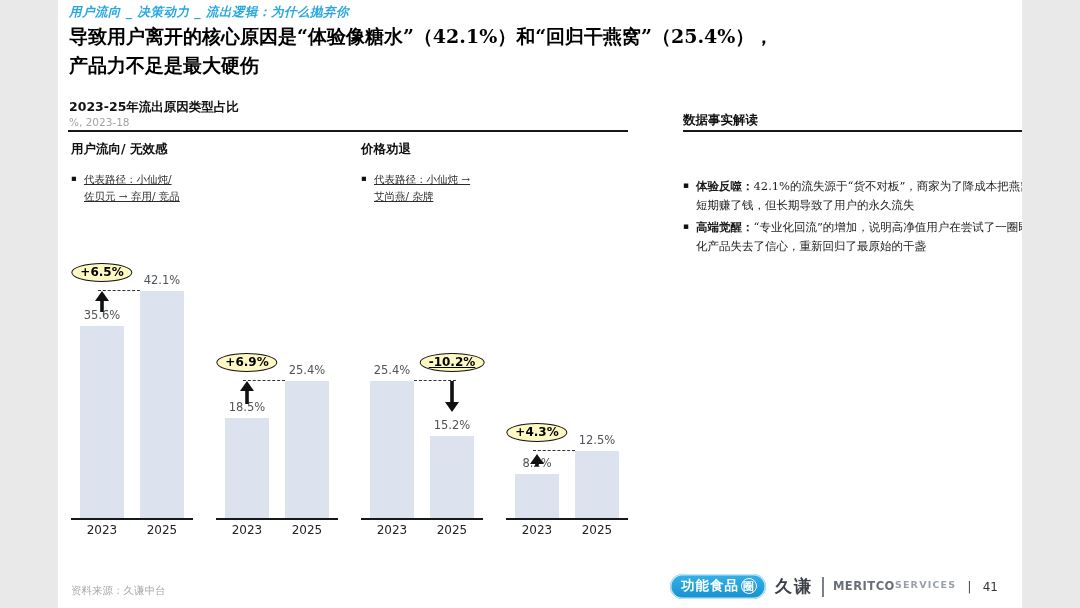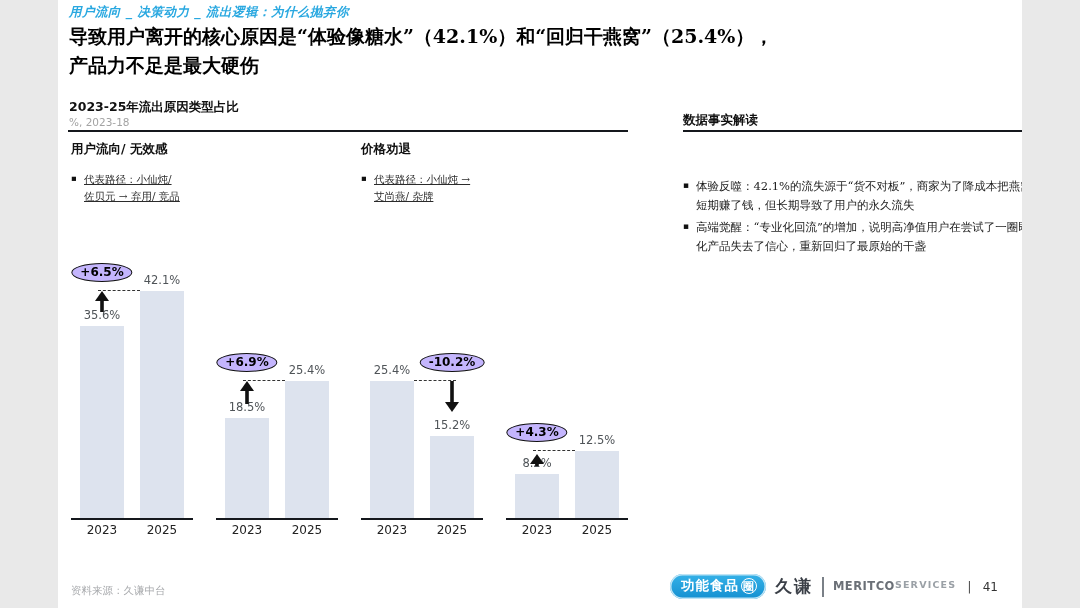--- a/index.html
+++ b/index.html
@@ -36,37 +36,37 @@
     position:absolute; left:625px; top:145px; width:443px; height:23px;
     background:#29a9e1; color:#ffffff; font-size:13px; font-weight:bold;
     text-align:center; line-height:23px; letter-spacing:1px;
   }
   .rp-bullets { position:absolute; left:625px; top:177px; width:447px; }
   .rp-bullet {
     position:relative; padding-left:13px; font-size:11.5px; color:#1c1c1c;
     line-height:1.62; margin-bottom:4px; font-family:"DejaVu Serif","Liberation Serif",serif;
   }
   .rp-bullet::before { content:"▪"; position:absolute; left:0; top:1px; font-size:9px; color:#111; }
-  .rp-bullet b { font-weight:normal; }
+  .rp-bullet b { font-weight:bold; }
   
   .col { position:absolute; width:135px; }
   .col-h { font-size:12.5px; font-weight:bold; color:#111; margin-bottom:13px; white-space:nowrap; }
   .col-b {
     position:relative; padding-left:13px; font-size:10.5px; color:#2b2b2b;
     line-height:1.6; width:112px; font-family:"DejaVu Serif","Liberation Serif",serif;text-decoration:underline;
   }
   .col-b::before { content:"▪"; position:absolute; left:0; top:1px; font-size:8.5px; color:#111; }
   
   .bar { position:absolute; background:#dde3ee; }
   .axis-line { position:absolute; height:2px; background:#15181d; bottom:88px; }
   .year-label { position:absolute; top:523px; width:44px; text-align:center; font-size:12px; color:#222; }
   .bar-value { position:absolute; width:64px; text-align:center; font-size:11.5px; color:#4f5458; }
   .dash-line { position:absolute; border-top:1.7px dashed #333; height:0; }
   .delta-badge {
-    position:absolute; transform:translateX(-50%); background:#c4b5fd;
+    position:absolute; transform:translateX(-50%); background:#fef9c3;
     border:1.7px solid #111; border-radius:50%; padding:1px 8px 2px 8px;
     font-size:12px; font-weight:bold; color:#000; white-space:nowrap; z-index:3;
   }
   .trend-arrow { position:absolute; transform:translateX(-50%); z-index:2; }
   
   .source {
     position:absolute; left:13px; top:584px; font-size:10.5px; color:#a8aaad;
     font-family:Liberation Sans, sans-serif;
   }
   .flogo {
@@ -383,21 +383,21 @@
       <div class="axis-line" style="left: 303px; width: 122px;"></div>
       <div class="year-label" style="left: 312px;">2023</div>
       <div class="year-label" style="left: 372px;">2025</div>
       <div class="bar-value" style="left: 302px; bottom: 230.906px;">25.4%</div>
       <div class="bar-value" style="left: 362px; bottom: 175.928px;">15.2%</div>
       <div class="dash-line" style="left: 356px; width: 42px; bottom: 226.906px;"></div>
       <div class="trend-arrow" style="left: 394px; bottom: 195.928px; width: 16px; height: 30.978px;"><svg width="16" height="30.97799999999998">
           <polygon points="8,30.97799999999998 1,20.97799999999998 15,20.97799999999998" fill="#111"></polygon>
           <rect x="6.2" y="0" height="22.97799999999998" width="3.6" fill="#111"></rect>
         </svg></div>
-      <div class="delta-badge" style="left: 394px; bottom: 235.906px;">-10.2%</div>
+      <div class="delta-badge" style="left: 394px; bottom: 235.906px; text-decoration: underline;">-10.2%</div>
       <div class="bar" style="left: 457px; width: 44px; height: 44.198px; bottom: 90px; background: rgb(221, 227, 238);"></div>
       <div class="bar" style="left: 517px; width: 44px; height: 67.375px; bottom: 90px; background: rgb(221, 227, 238);"></div>
       <div class="axis-line" style="left: 448px; width: 122px;"></div>
       <div class="year-label" style="left: 457px;">2023</div>
       <div class="year-label" style="left: 517px;">2025</div>
       <div class="bar-value" style="left: 447px; bottom: 138.198px;">8.2%</div>
       <div class="bar-value" style="left: 507px; bottom: 161.375px;">12.5%</div>
       <div class="dash-line" style="left: 475px; width: 42px; bottom: 157.375px;"></div>
       <div class="trend-arrow" style="left: 479px; bottom: 145.375px; width: 16px; height: 12px;"><svg width="16" height="12">
           <polygon points="8,0 1,10 15,10" fill="#111"></polygon>

